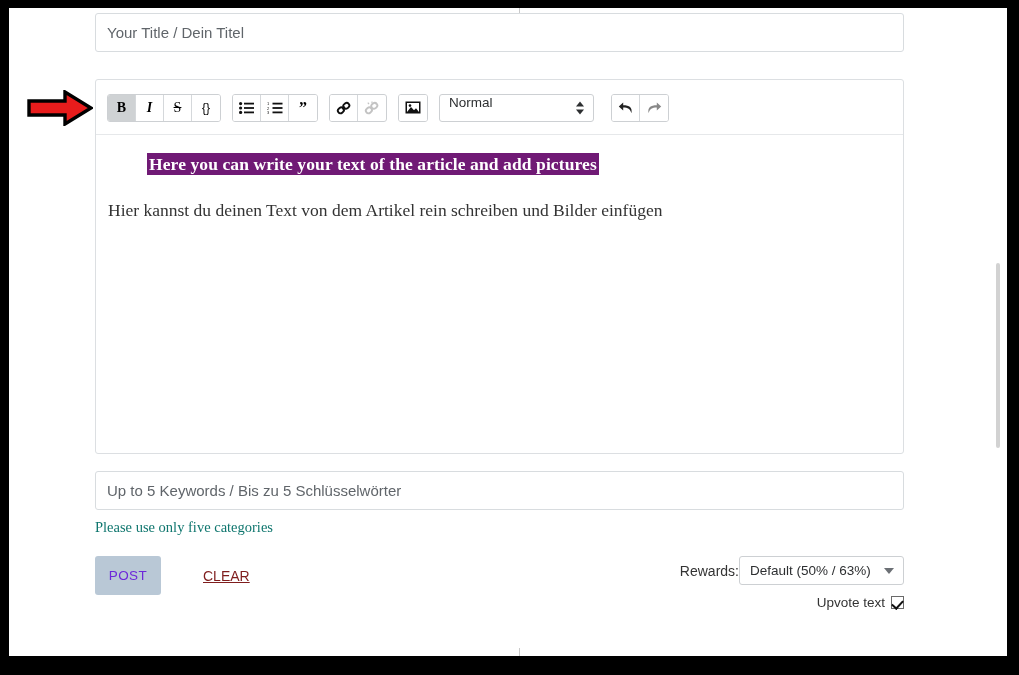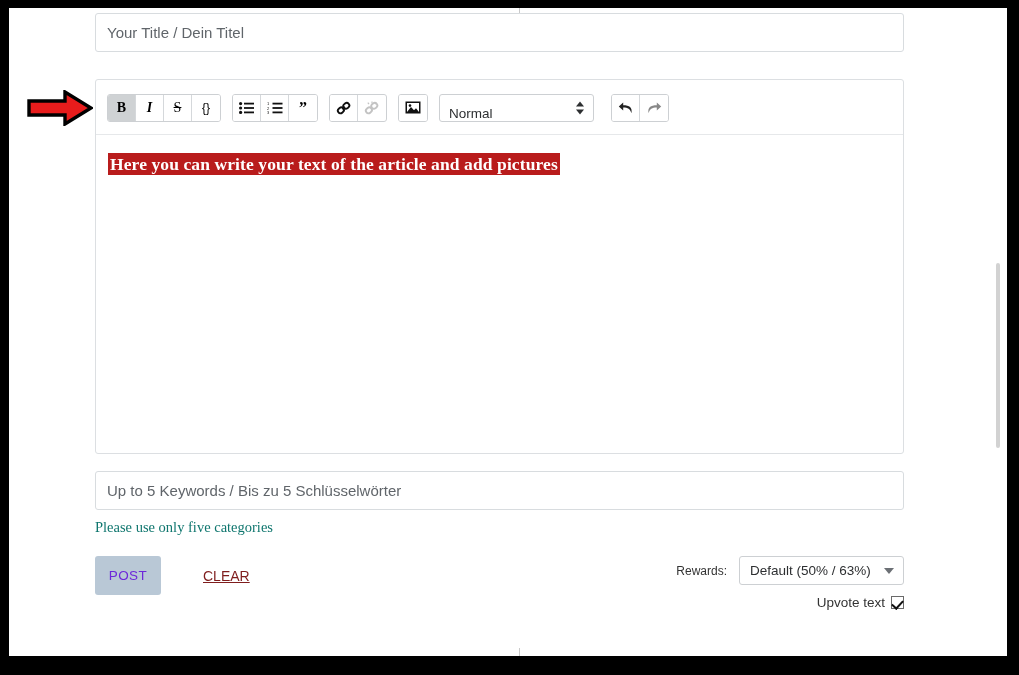--- a/index.html
+++ b/index.html
@@ -118,21 +118,21 @@
   .gl-c { font-size: 12px; font-family: "Liberation Sans", sans-serif; }
   .gl-q { font-weight: bold; font-size: 16px; line-height: 1; font-family: "Liberation Serif", serif; }
 
   
   .header-select {
     position: relative;
     width: 155px; height: 28px;
     border: 1px solid #cdd0d3;
     border-radius: 3px;
     background: #fff;
-    display: flex; align-items: flex-end;
+    display: flex; align-items: flex-start;
     padding: 0 9px;
     font-size: 13.5px;
     color: #2d2f31;
     margin-right: 17px;
     cursor: pointer;
     font-family: "Liberation Sans", sans-serif;
   }
   .header-select .updown {
     position: absolute; right: 9px; top: 50%;
     transform: translateY(-50%);
@@ -145,24 +145,25 @@
   .editor-body {
     padding: 18px 12px 0 12px;
     font-family: "Liberation Serif", serif;
     color: #2b2b2b;
   }
   .line-bold {
     display: inline;
     font-weight: bold;
     font-size: 17.5px;
     color: #ffffff;
-    background: #b91c1c;
+    background: #701a75;
     padding: 1px 2px;
     line-height: 1.35;
     letter-spacing: .1px;
+    margin-left: 39px;
   }
   .line-normal {
     margin-top: 22px;
     font-size: 17.5px;
     color: #333333;
     line-height: 1.35;
   }
 
   
   .keywords-field {
@@ -216,23 +217,23 @@
     font-family: "Liberation Sans", sans-serif;
   }
   .rewards-wrap {
     margin-left: auto;
     display: flex;
     flex-direction: column;
     align-items: flex-end;
   }
   .rewards-row { display: flex; align-items: center; }
   .rewards-label {
-    font-size: 12px;
+    font-size: 14px;
     color: #333;
-    margin-right: 12px;
+    margin-right: 0;
     font-family: "Liberation Sans", sans-serif;
   }
   .rewards-select {
     position: relative;
     width: 165px; height: 29px;
     border: 1px solid #cdd0d3;
     border-radius: 3px;
     background: #fff;
     display: flex; align-items: center;
     padding: 0 10px;
@@ -412,20 +413,21 @@
               </span>
             </button>
           </div>
 
         </div>
 
         <div class="editor-body">
           <div>
             <span class="line-bold">Here you can write your text of the article and add pictures</span>
           </div>
+          <div class="line-normal">Hier kannst du deinen Text von dem Artikel rein schreiben und Bilder einfügen</div>
         </div>
 
       </div>
 
       <input class="keywords-field" type="text" placeholder="Up to 5 Keywords / Bis zu 5 Schlüsselwörter" style="">
 
       <div class="warning">Please use only five categories</div>
 
       <div class="action-row">
         <button class="post-btn">POST</button>

